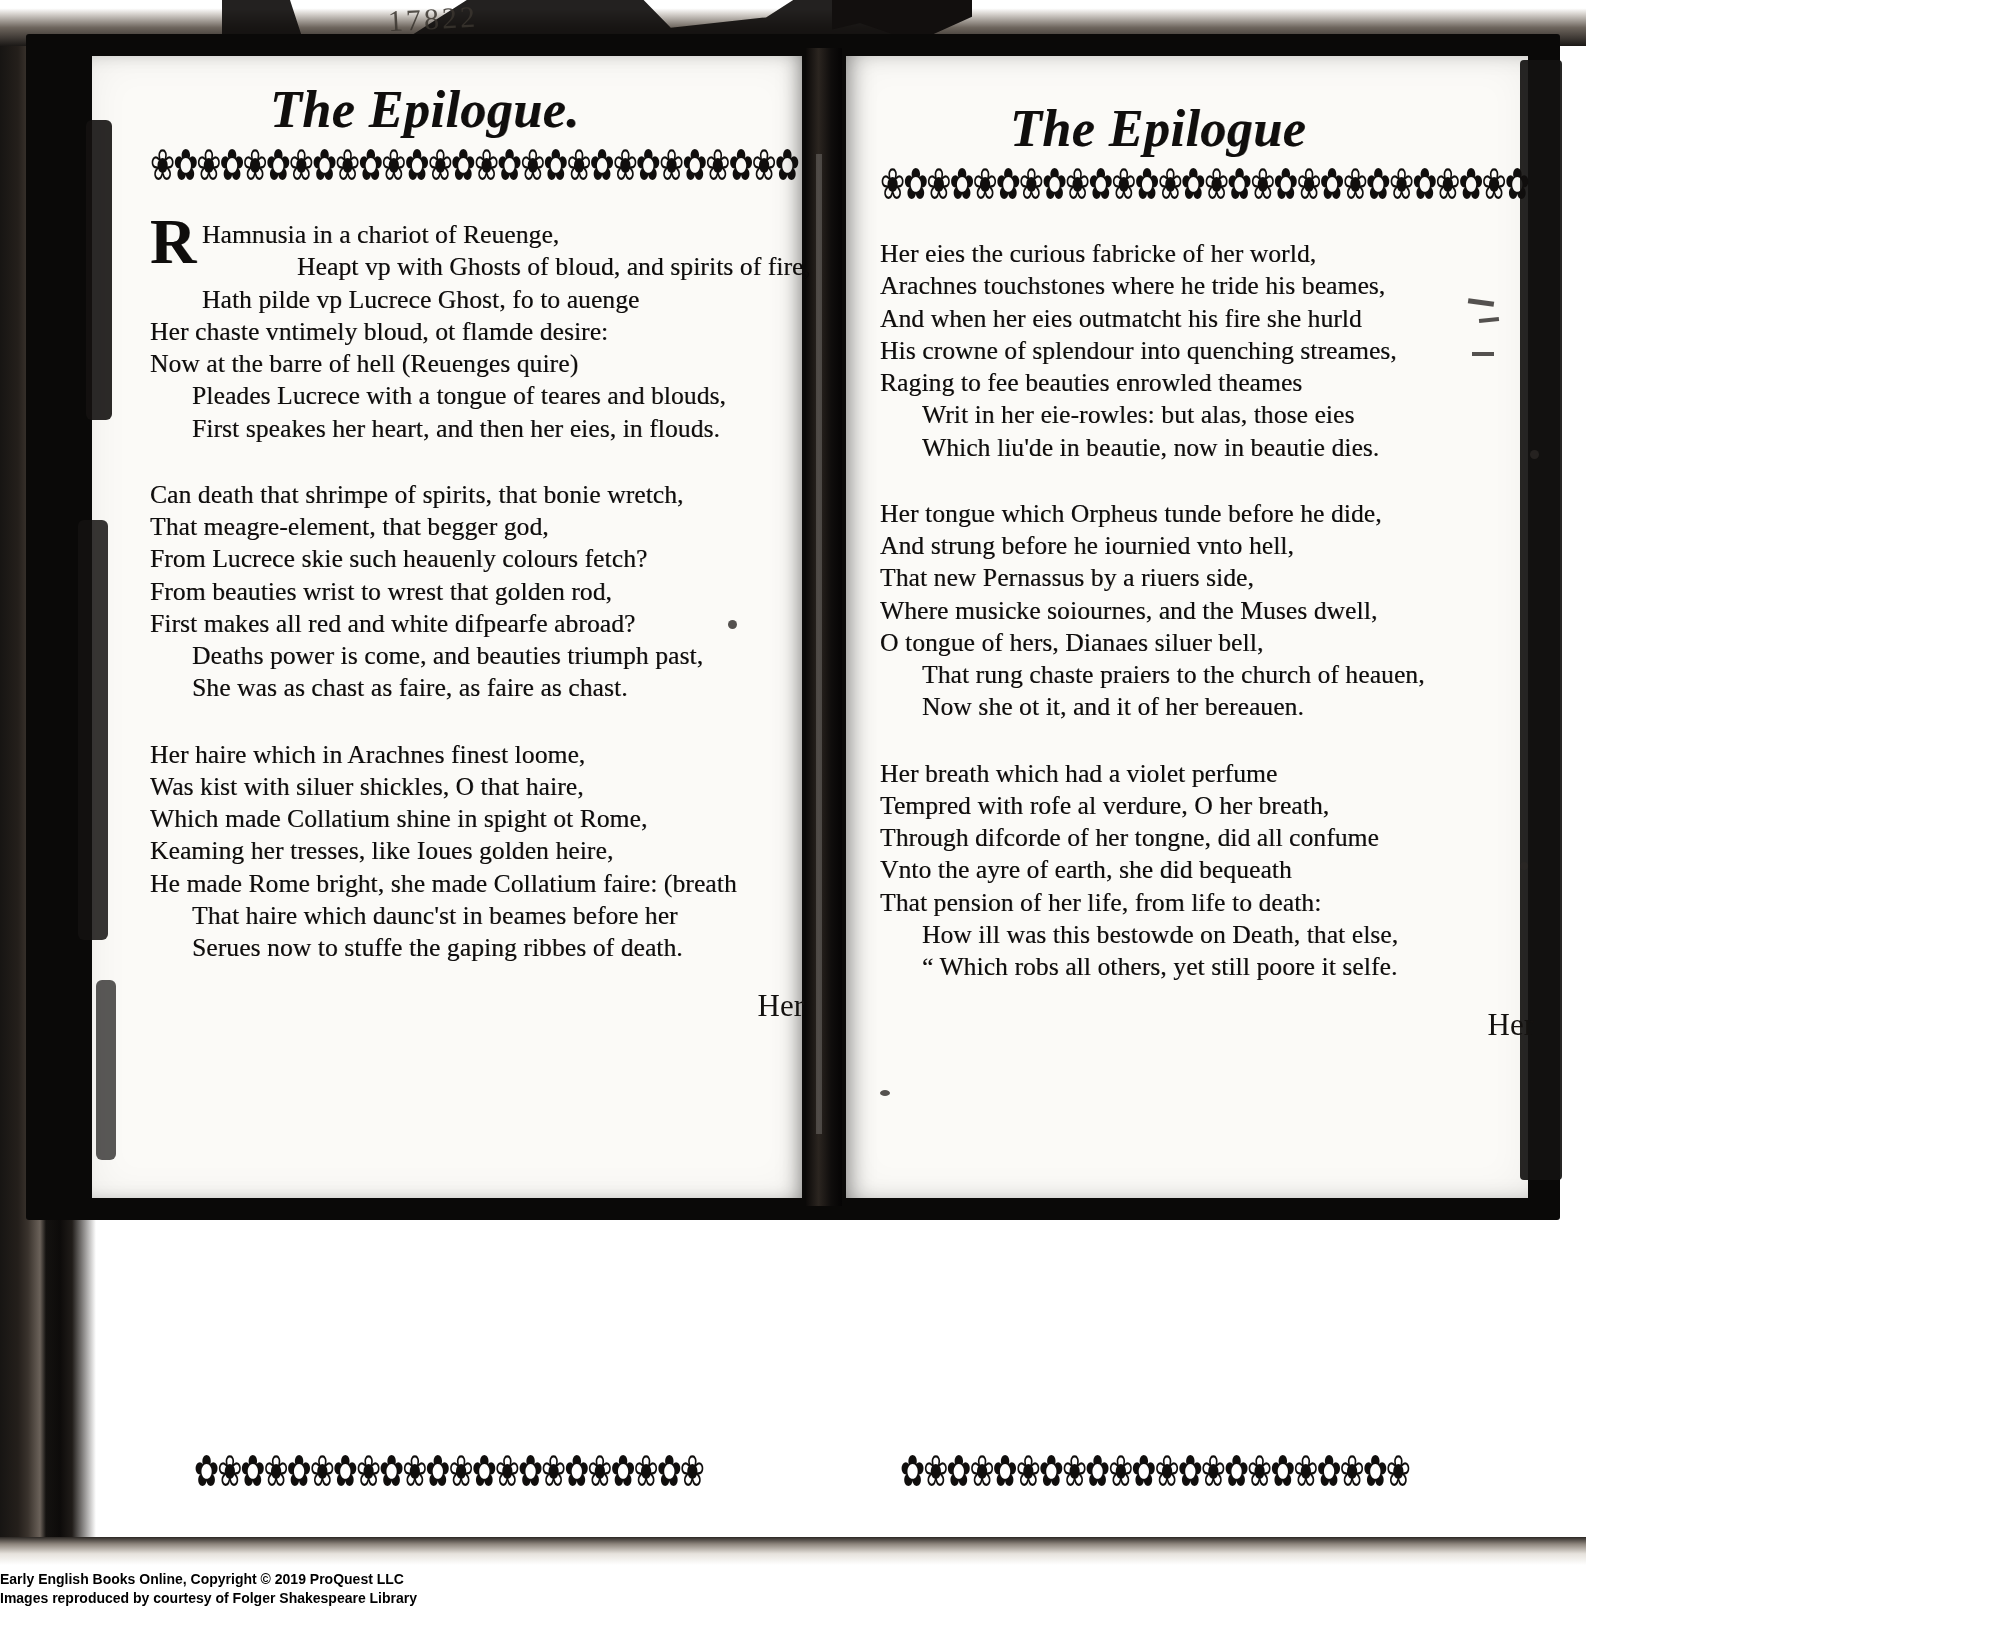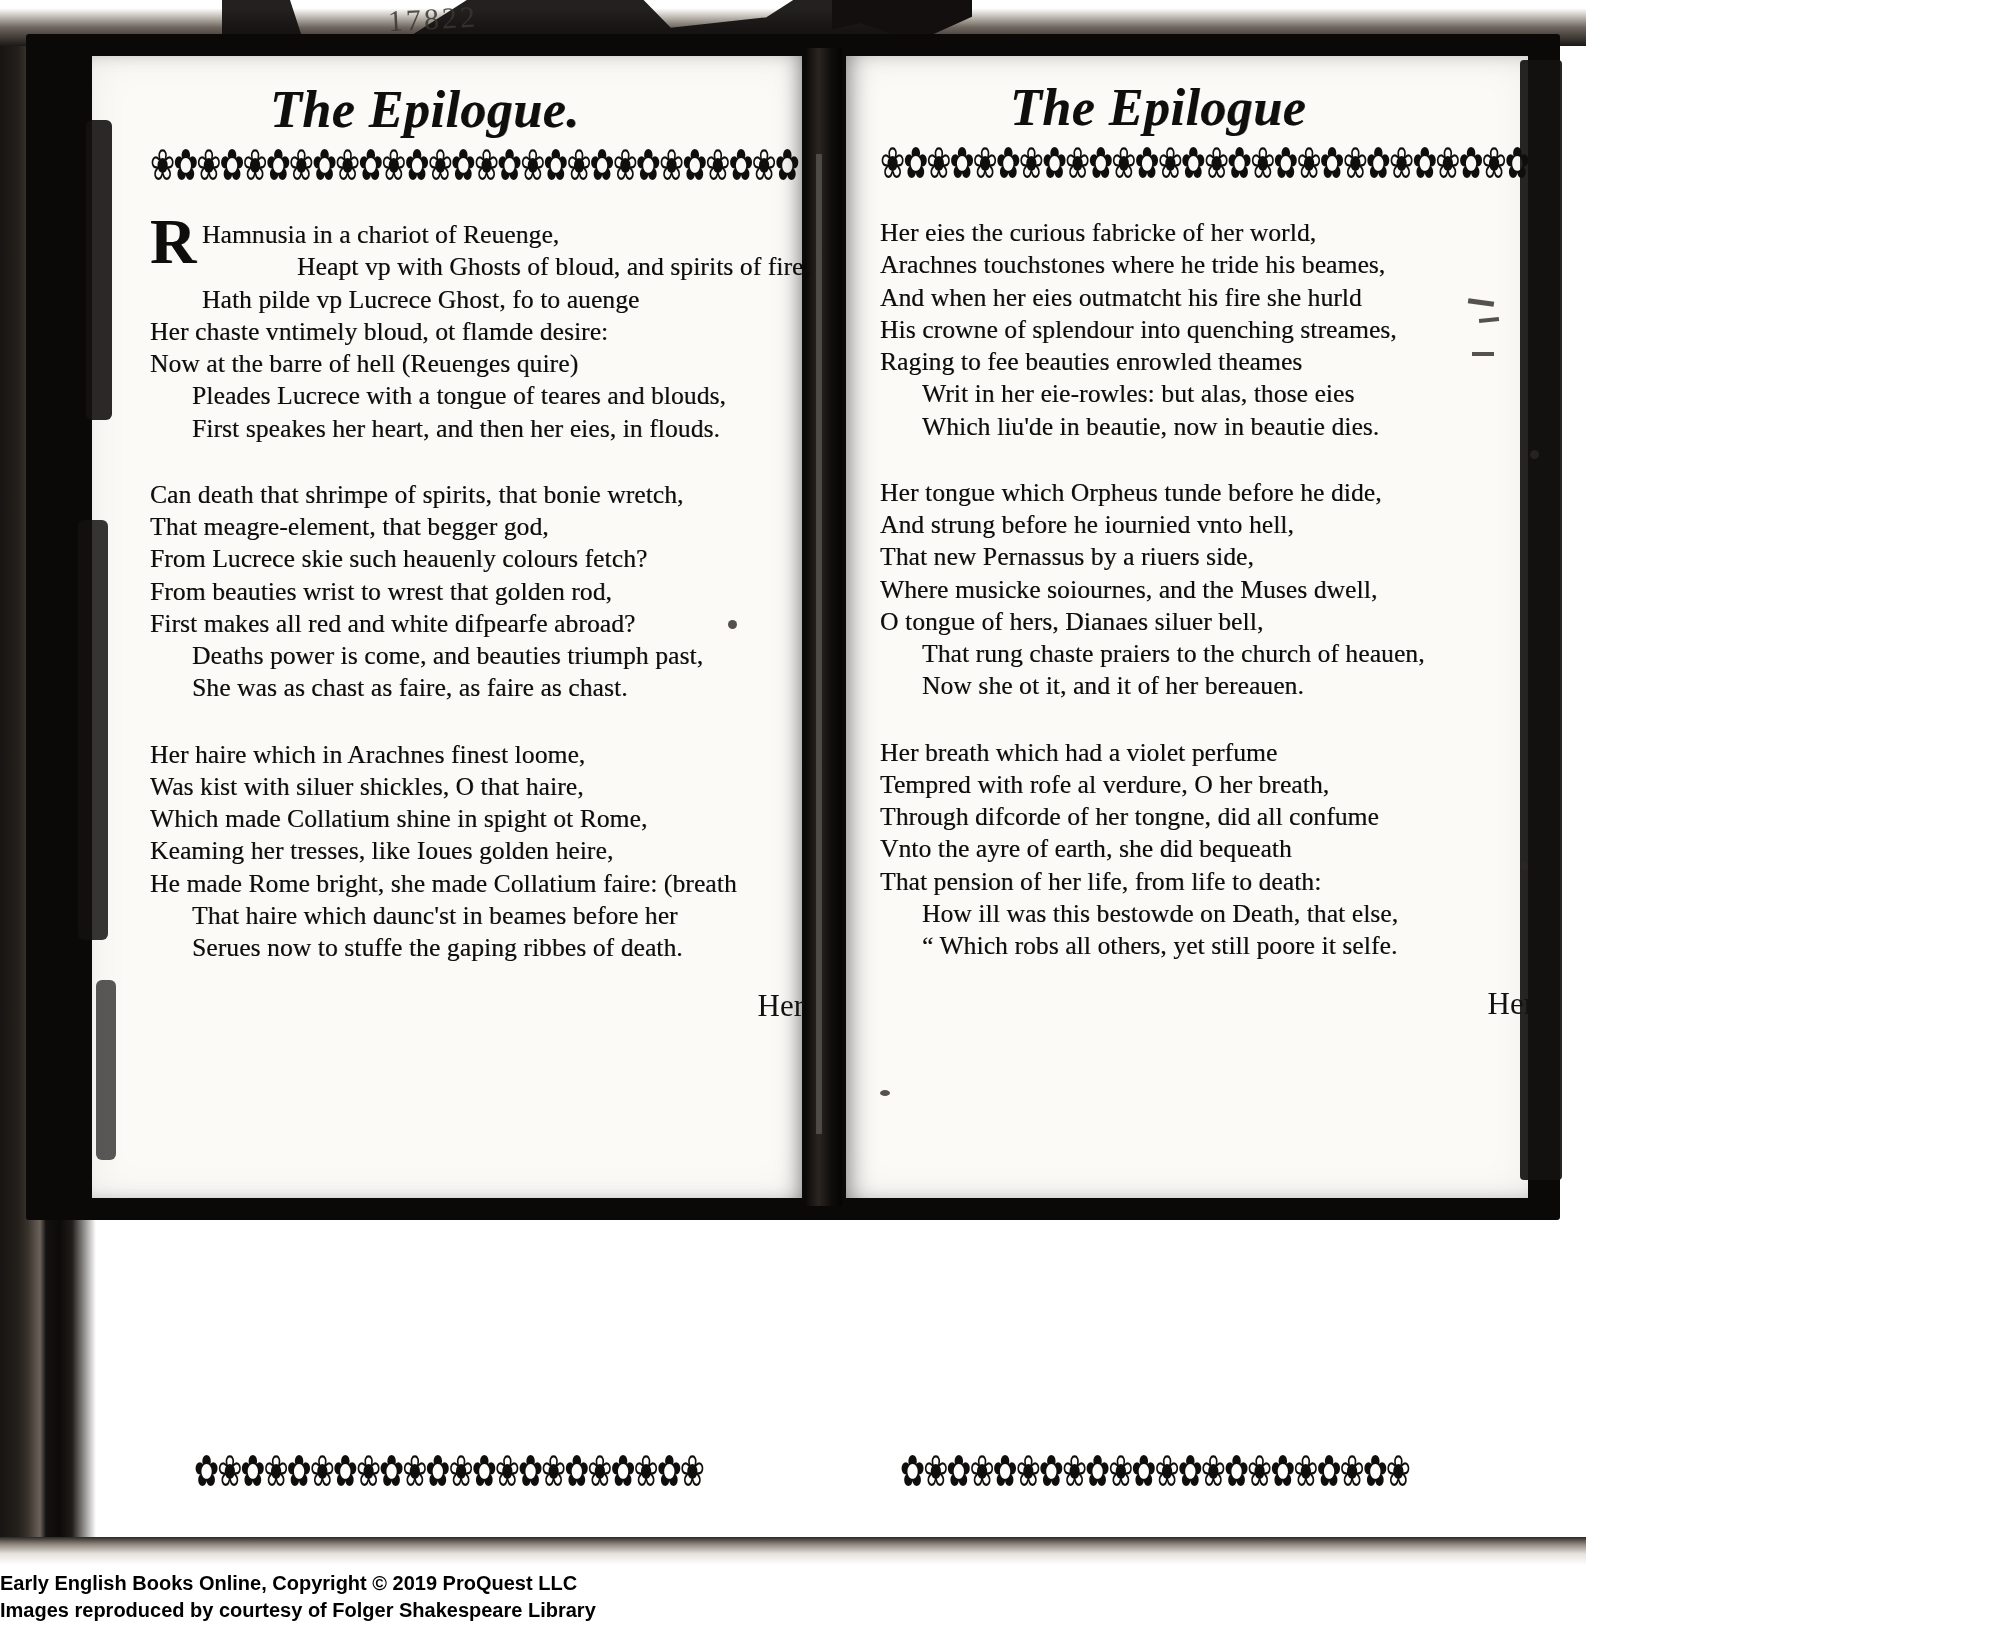--- a/index.html
+++ b/index.html
@@ -150,21 +150,21 @@
     font-family: "Liberation Serif", serif;
     font-style: italic;
     font-size: 52px;
     font-weight: 700;
     letter-spacing: .5px;
     color: #100e0d;
     margin: 0 0 12px 0;
     text-shadow: 0.6px 0 0 rgba(0,0,0,.55);
   }
   .page-head.l { padding-left: 120px; }
-  .page-head.r { padding-left: 130px; }
+  .page-head.r { padding-left: 130px; margin-top: 21px; }
 
   
   .ornament {
     font-family: "DejaVu Sans", sans-serif;
     font-size: 30px;
     line-height: 1;
     color: #100e0d;
     white-space: nowrap;
     overflow: hidden;
     letter-spacing: -2px;
@@ -222,21 +222,21 @@
     opacity: .8;
   }
 
   
   .credit {
     position: absolute;
     left: 0;
     top: 1570px;
     width: 1990px;
     font-family: "Liberation Sans", sans-serif;
-    font-size: 20px;
+    font-size: 14px;
     font-weight: 700;
     line-height: 1.35;
     color: #000;
   }
 </style>
 </head>
 <body>
 
 <div id="page">
 

